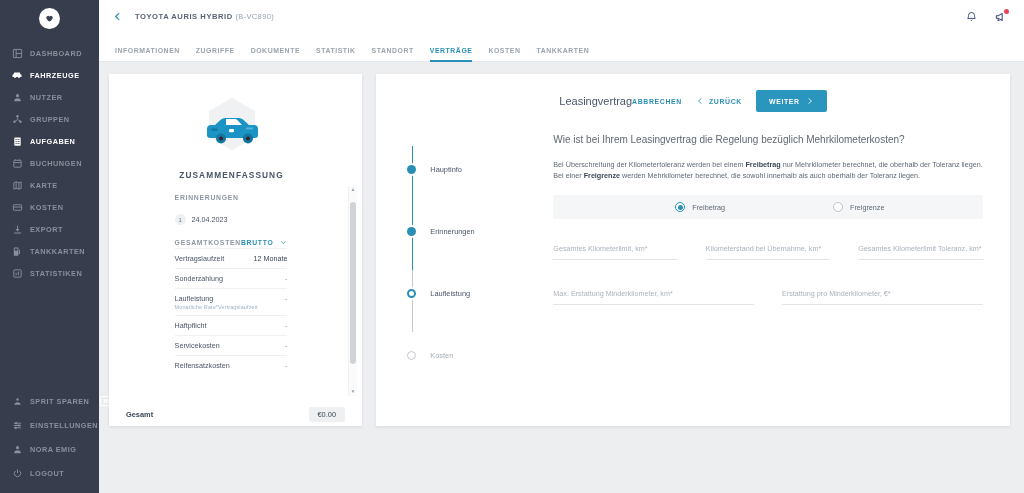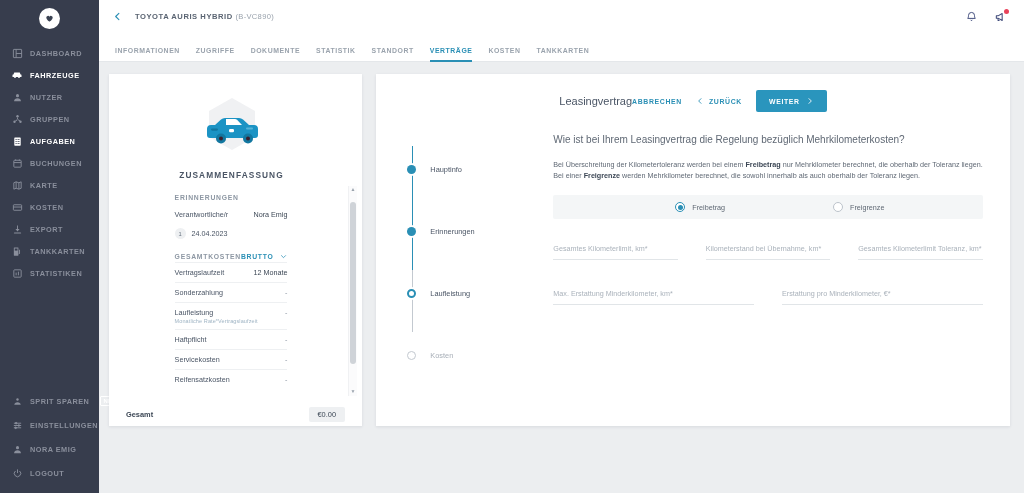--- a/index.html
+++ b/index.html
@@ -493,24 +493,20 @@
               <circle cx="59" cy="44.5" r="5" fill="#1277a0"></circle>
               <circle cx="59" cy="44.5" r="2" fill="#3a1f2e"></circle>
             </g>
           </svg>
         </div>
         <div class="sum-title">ZUSAMMENFASSUNG</div>
 
         <div class="sum-scroll">
           <div class="sec-label">ERINNERUNGEN</div>
 
-          <div class="row" style="padding-top:0">
-            <span>Verantwortliche/r</span>
-            <span class="val">Nora Emig</span>
-          </div>
 
           <div class="rem-row">
             <span class="rem-badge">1</span>
             <span>24.04.2023</span>
           </div>
 
           <div class="gk-head">
             <span class="lbl">GESAMTKOSTEN</span>
             <span class="sel">
               <span>BRUTTO</span>

